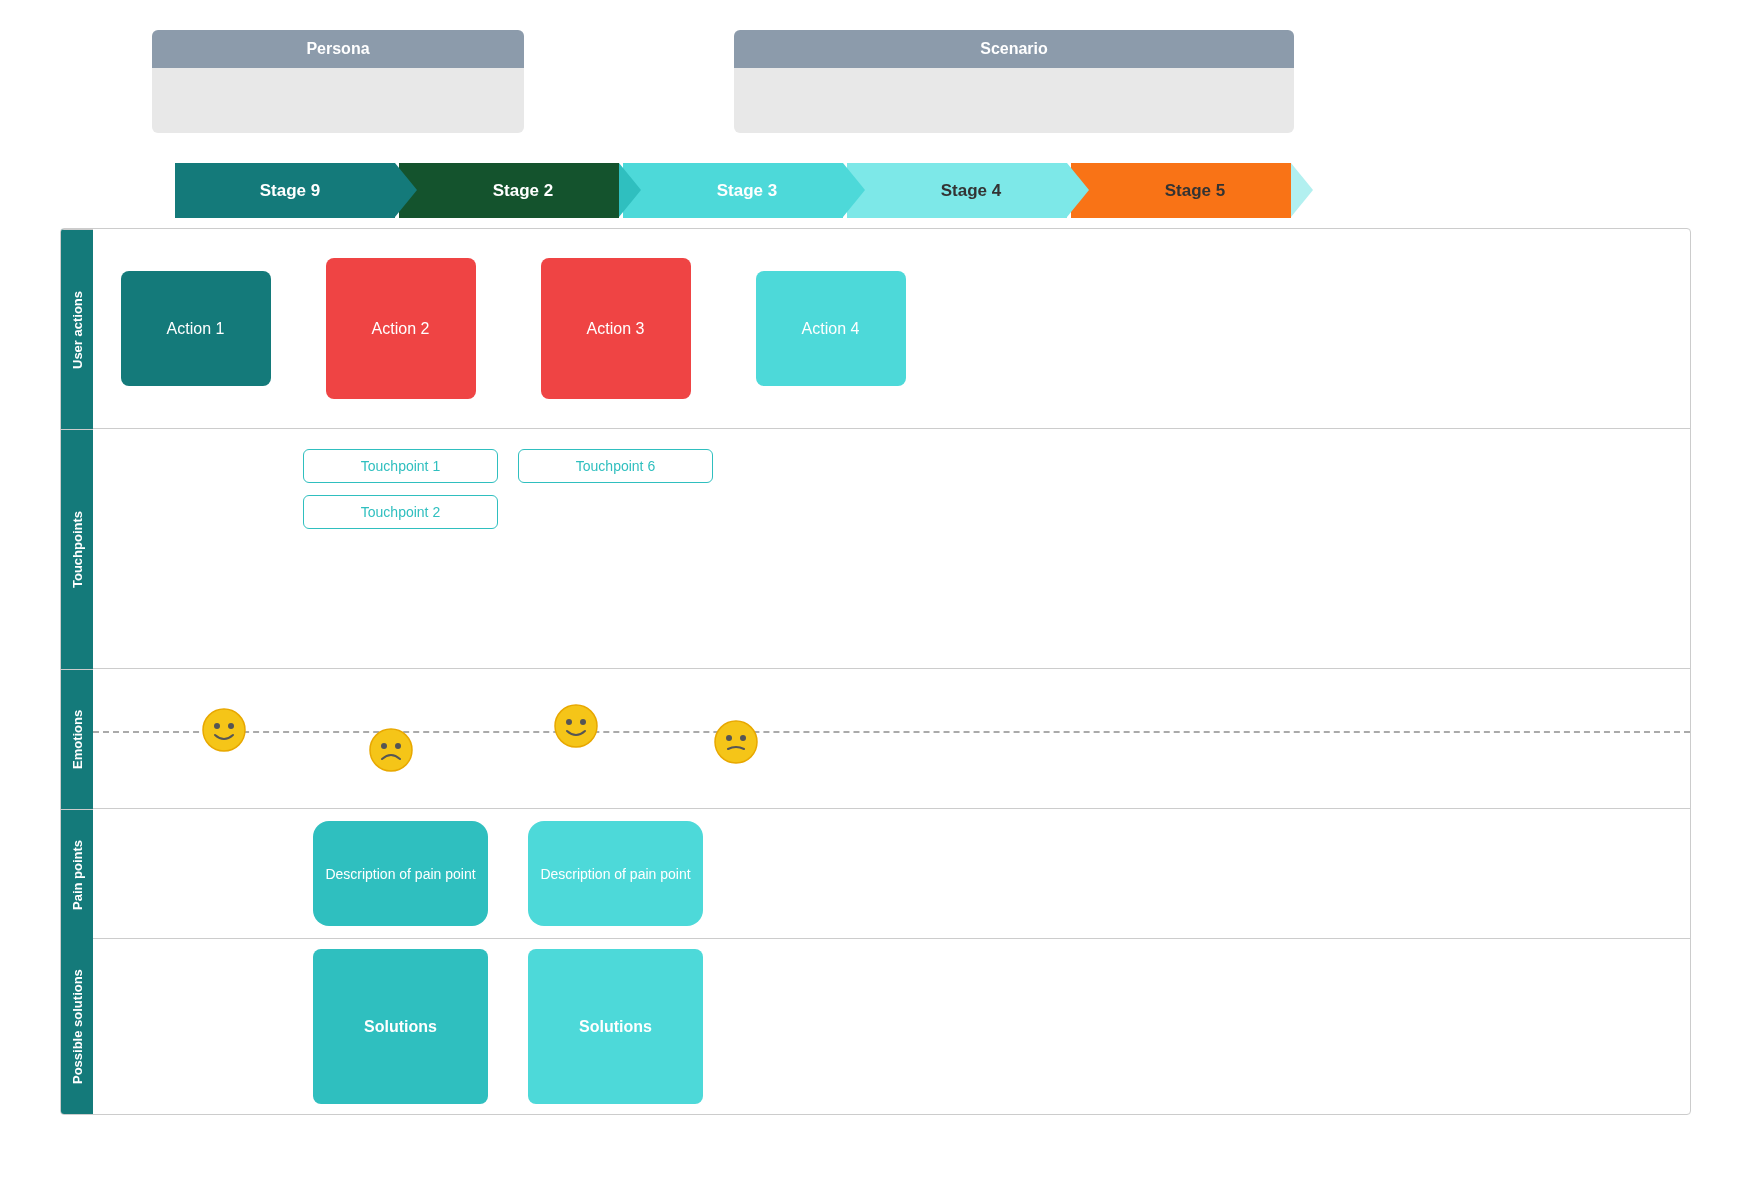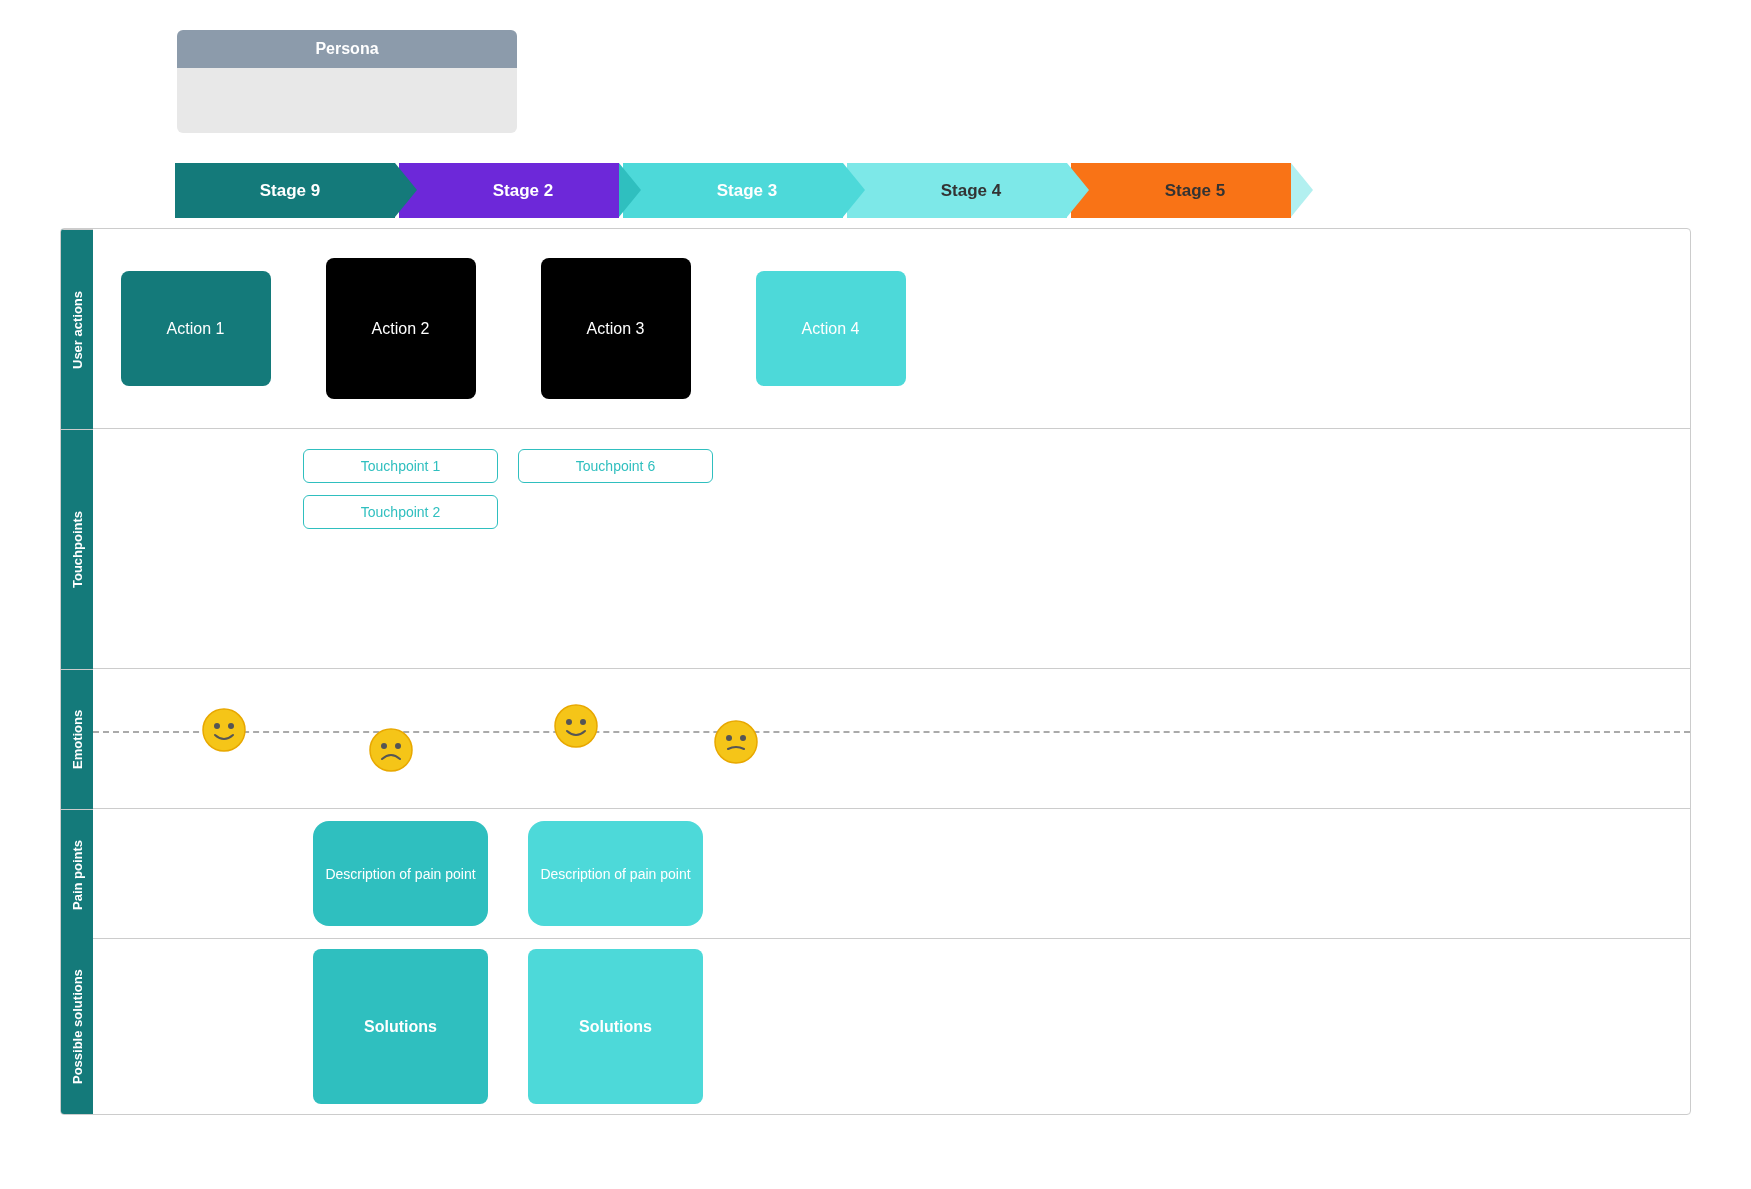--- a/index.html
+++ b/index.html
@@ -24,22 +24,22 @@
       gap: 30px;
       margin-bottom: 30px;
     }
 
     .persona-box, .scenario-box {
       border-radius: 6px;
       overflow: hidden;
     }
 
     .persona-box {
-      width: 340px;
-      margin-left: 117px;
+      width: 372px;
+      margin-left: 92px;
     }
 
     .scenario-box {
       width: 560px;
       margin-left: 70px;
     }
 
     .box-header {
       background: #8c9bab;
       color: #fff;
@@ -95,21 +95,21 @@
       left: 0;
       top: 0;
       right: 22px;
       bottom: 0;
       z-index: 1;
     }
 
     .stage-1 { background: #147a7a; width: 220px; padding-left: 10px; }
     .stage-1::after { border-left: 22px solid #147a7a; }
 
-    .stage-2 { background: #6d28d9; width: 220px; padding-left: 30px; }
+    .stage-2 { background: #14532d; width: 220px; padding-left: 30px; }
     .stage-2::after { border-left: 22px solid #2fbfbf; }
 
     .stage-3 { background: #4dd9d9; width: 220px; padding-left: 30px; }
     .stage-3::after { border-left: 22px solid #4dd9d9; }
 
     .stage-4 { background: #7de8e8; width: 220px; padding-left: 30px; }
     .stage-4::after { border-left: 22px solid #7de8e8; color: #333; }
     .stage-4 span { color: #333; }
 
     .stage-5 { background: #f97316; width: 220px; padding-left: 30px; }
@@ -181,21 +181,21 @@
       display: flex;
       align-items: center;
       justify-content: center;
       font-size: 16px;
       color: #fff;
       font-weight: normal;
       text-align: center;
     }
 
     .action-dark { background: #147a7a; width: 150px; height: 115px; }
-    .action-mid { background: #000000; width: 150px; height: 141px; }
+    .action-mid { background: #ef4444; width: 150px; height: 141px; }
     .action-light { background: #4dd9d9; width: 150px; height: 115px; }
 
     .touchpoint-card {
       border: 1.5px solid #2fbfbf;
       border-radius: 6px;
       background: #fff;
       color: #2fbfbf;
       font-size: 14px;
       padding: 8px 16px;
       display: flex;
@@ -249,20 +249,24 @@
 </head>
 <body>
 
 <div class="page">
 
   <div class="top-section">
     <div class="persona-box">
       <div class="box-header">Persona</div>
       <div class="box-body"></div>
     </div>
+    <div class="scenario-box" style="margin-left: 180px;">
+      <div class="box-header">Scenario</div>
+      <div class="box-body"></div>
+    </div>
   </div>
 
   <div class="stages-section">
     <div class="stage-arrow stage-1">
       <span>Stage 9</span>
     </div>
     <div class="stage-arrow stage-2" style="padding-left:28px;">
       <span>Stage 2</span>
     </div>
     <div class="stage-arrow stage-3" style="padding-left:28px;">

